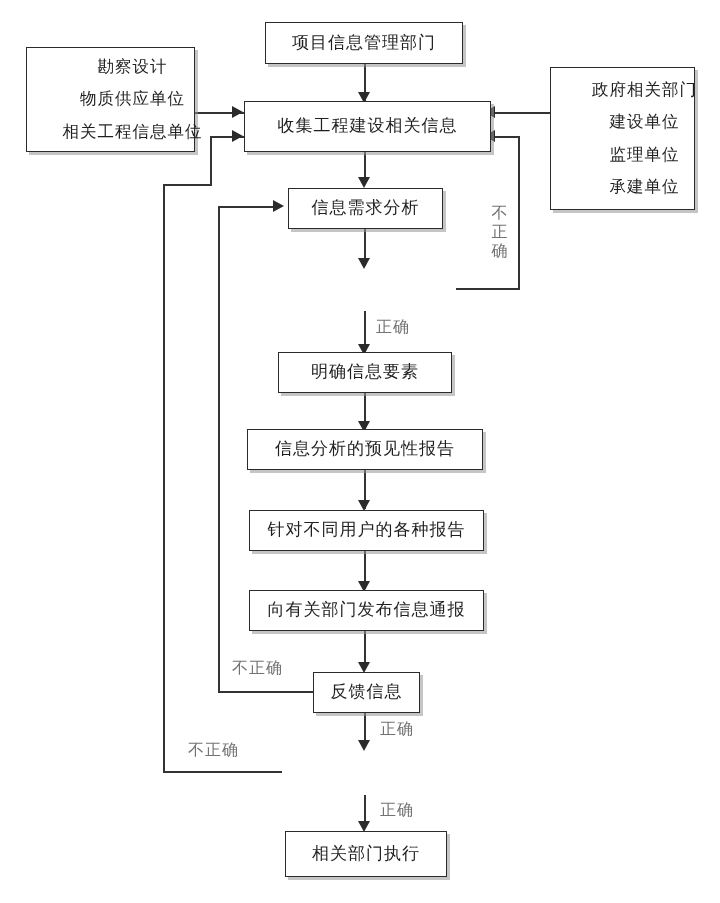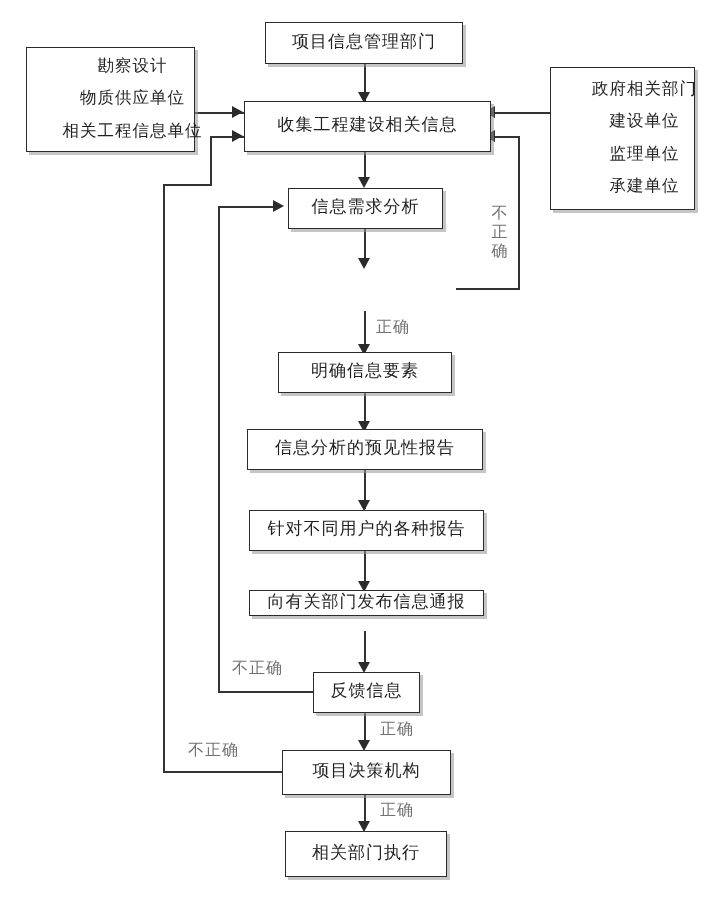--- a/index.html
+++ b/index.html
@@ -25,21 +25,20 @@
     display:flex;
     flex-direction:column;
     align-items:center;
     justify-content:center;
     text-align:center;
     font-size:17px;
     line-height:1.55;
     letter-spacing:1px;
     color:#1f1f1f;
     z-index:3;
-    font-family:Liberation Mono, monospace;
   }
   .node .ln{display:block;white-space:nowrap;}
   .node.multi{font-size:16.5px;line-height:1.95;padding-left:44px;}
   
   .line{
     position:absolute;
     background:#333333;
     z-index:1;
   }
   .line.h{height:1.8px;}
@@ -170,31 +169,28 @@
   </div>
 
   <div class="node" style="left:247px;top:429px;width:236px;height:41px;">
     <span class="ln">信息分析的预见性报告</span>
   </div>
 
   <div class="node" style="left:249px;top:510px;width:235px;height:41px;">
     <span class="ln">针对不同用户的各种报告</span>
   </div>
 
-  <div class="node" style="left:249px;top:590px;width:235px;height:26px;">
+  <div class="node" style="left:249px;top:590px;width:235px;height:41px;">
     <span class="ln">向有关部门发布信息通报</span>
   </div>
 
   <div class="node" style="left:313px;top:672px;width:107px;height:41px;">
     <span class="ln">反馈信息</span>
   </div>
 
-  <div class="node" style="left:282px;top:750px;width:169px;height:45px;">
-    <span class="ln">项目决策机构</span>
-  </div>
 
   <div class="node" style="left:285px;top:831px;width:162px;height:46px;">
     <span class="ln">相关部门执行</span>
   </div>
 
   <div class="elabel vert" style="left:490px;top:204px;">不正确</div>
 
   <div class="elabel" style="left:376px;top:317px;">正确</div>
 
   <div class="elabel" style="left:232px;top:658px;">不正确</div>

